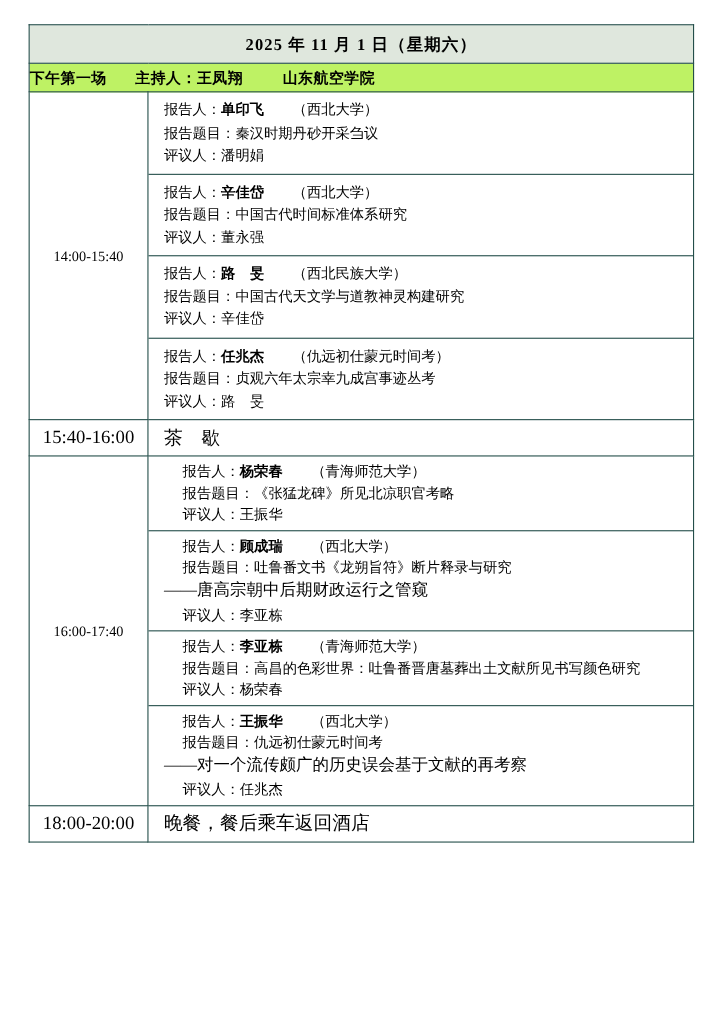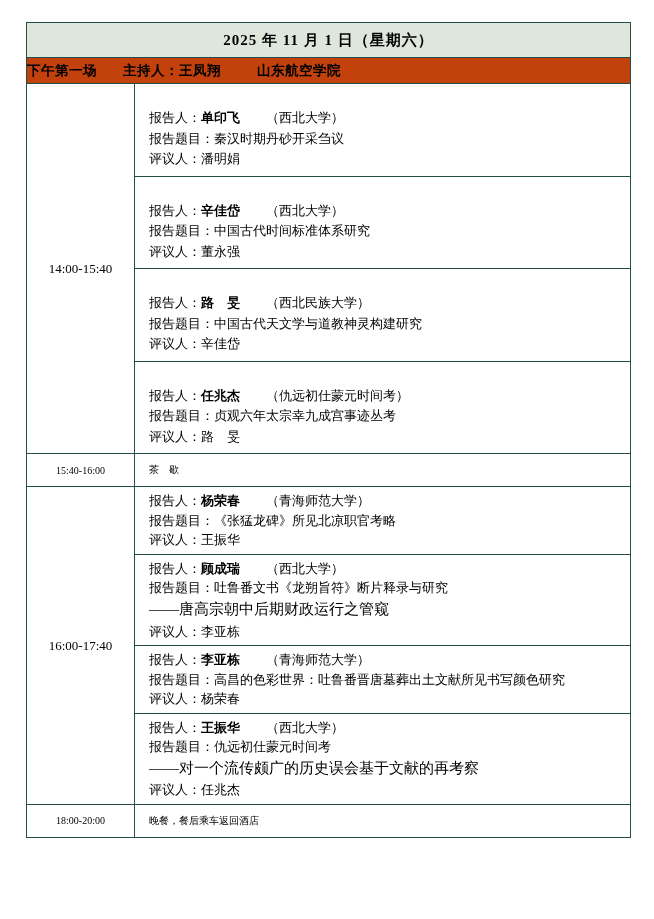--- a/index.html
+++ b/index.html
@@ -32,21 +32,21 @@
   }
   .title-row td {
     background: #dfe7dd;
     text-align: center;
     height: 34px;
     font-size: 15px;
     font-weight: bold;
     letter-spacing: 1px;
   }
   .session-row td {
-    background: #c2410c;
+    background: #bef264;
     height: 25px;
     font-size: 13.5px;
     font-weight: bold;
     padding-left: 8px;
     letter-spacing: 0.5px;
   }
   .session-host {
     margin-left: 26px;
   }
   .session-affil {
@@ -56,21 +56,21 @@
     width: 108px;
     text-align: center;
     font-size: 13px;
     vertical-align: middle;
   }
   .content-cell {
     padding: 0;
   }
   .talk {
     border-bottom: 1px solid #244e4a;
-    padding: 24px 8px 6px 14px;
+    padding: 6px 8px 6px 14px;
   }
   .talk:last-child {
     border-bottom: none;
   }
   .line {
     font-size: 13px;
     line-height: 1.58;
     white-space: nowrap;
   }
   .lbl {
@@ -81,27 +81,28 @@
   }
   .affil {
     margin-left: 26px;
   }
   .cont-line {
     font-size: 15px;
     line-height: 1.58;
   }
   .simple-row td {
     height: 32px;
-    font-size: 10px;
+    font-size: 17px;
   }
   .simple-text {
     padding-left: 14px;
   }
   .tight .line {
     line-height: 1.5;
+    margin-left: 17px;
   }
   .pad-narrow {
     padding-top: 4px;
     padding-bottom: 4px;
   }
 </style>
 </head>
 <body>
 
 <div class="page">

